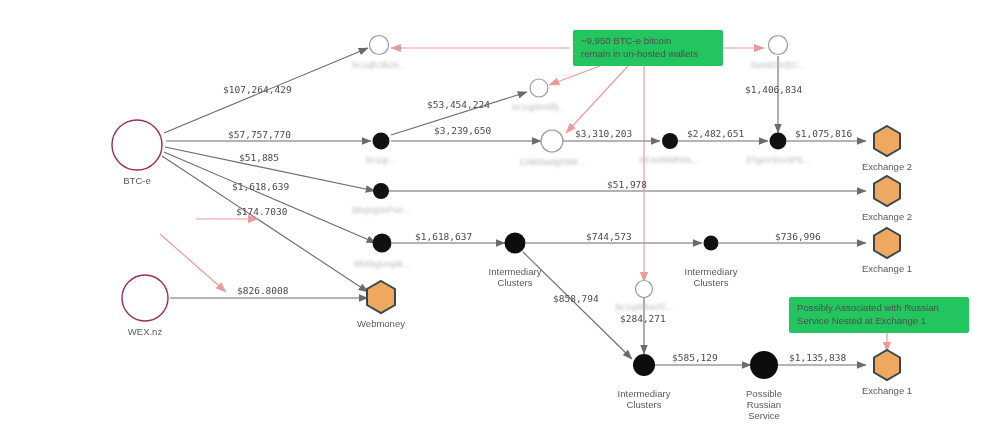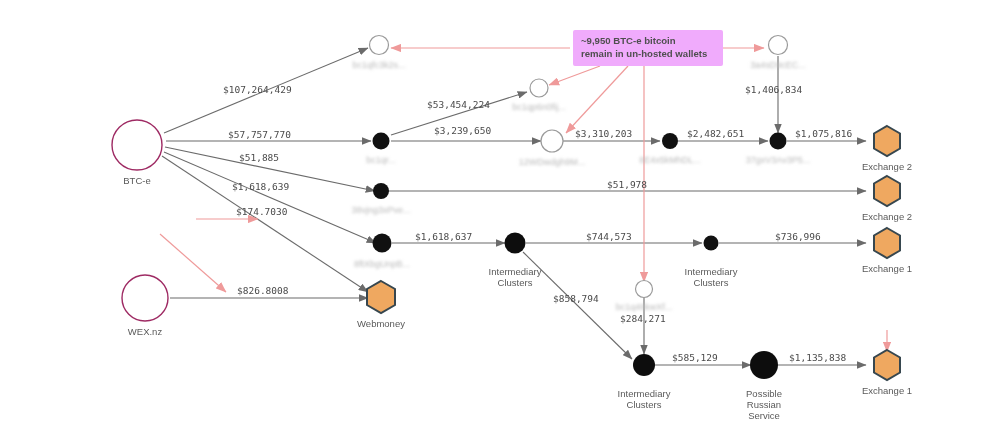--- a/index.html
+++ b/index.html
@@ -42,29 +42,28 @@
     stroke-width: 1.1;
     fill: none;
   }
   .edge-red {
     stroke: #ef9a9a;
     stroke-width: 1.2;
     fill: none;
   }
   .note {
     position: absolute;
-    background: #f0abfc;
+    background: #22c55e;
     color: #4f4f4f;
     font-family: "Liberation Sans", sans-serif;
     font-size: 9.6px;
     line-height: 1.35;
     padding: 5px 8px;
     border-radius: 2px;
     white-space: pre-line;
-    font-weight: bold;
   }
 </style>
 </head>
 <body>
 
 <div id="canvas">
 
   <svg id="graph" viewBox="0 0 1000 446">
     <defs>
       <marker id="arr" markerWidth="9" markerHeight="7" refX="8.5" refY="3.5" orient="auto">
@@ -217,14 +216,16 @@
     <text class="amt" x="553" y="302">$858,794</text>
     <text class="amt" x="620" y="322">$284,271</text>
     <text class="amt" x="672" y="361">$585,129</text>
     <text class="amt" x="789" y="361">$1,135,838</text>
   </svg>
 
   <div class="note" style="left:573px; top:30px; width:134px;">~9,950 BTC-e bitcoin
 remain in un-hosted wallets</div>
 
 
+  <div class="note" style="left:789px; top:297px; width:164px;">Possibly Associated with Russian
+Service Nested at Exchange 1</div>
 
 </div>
 
 </body></html>

